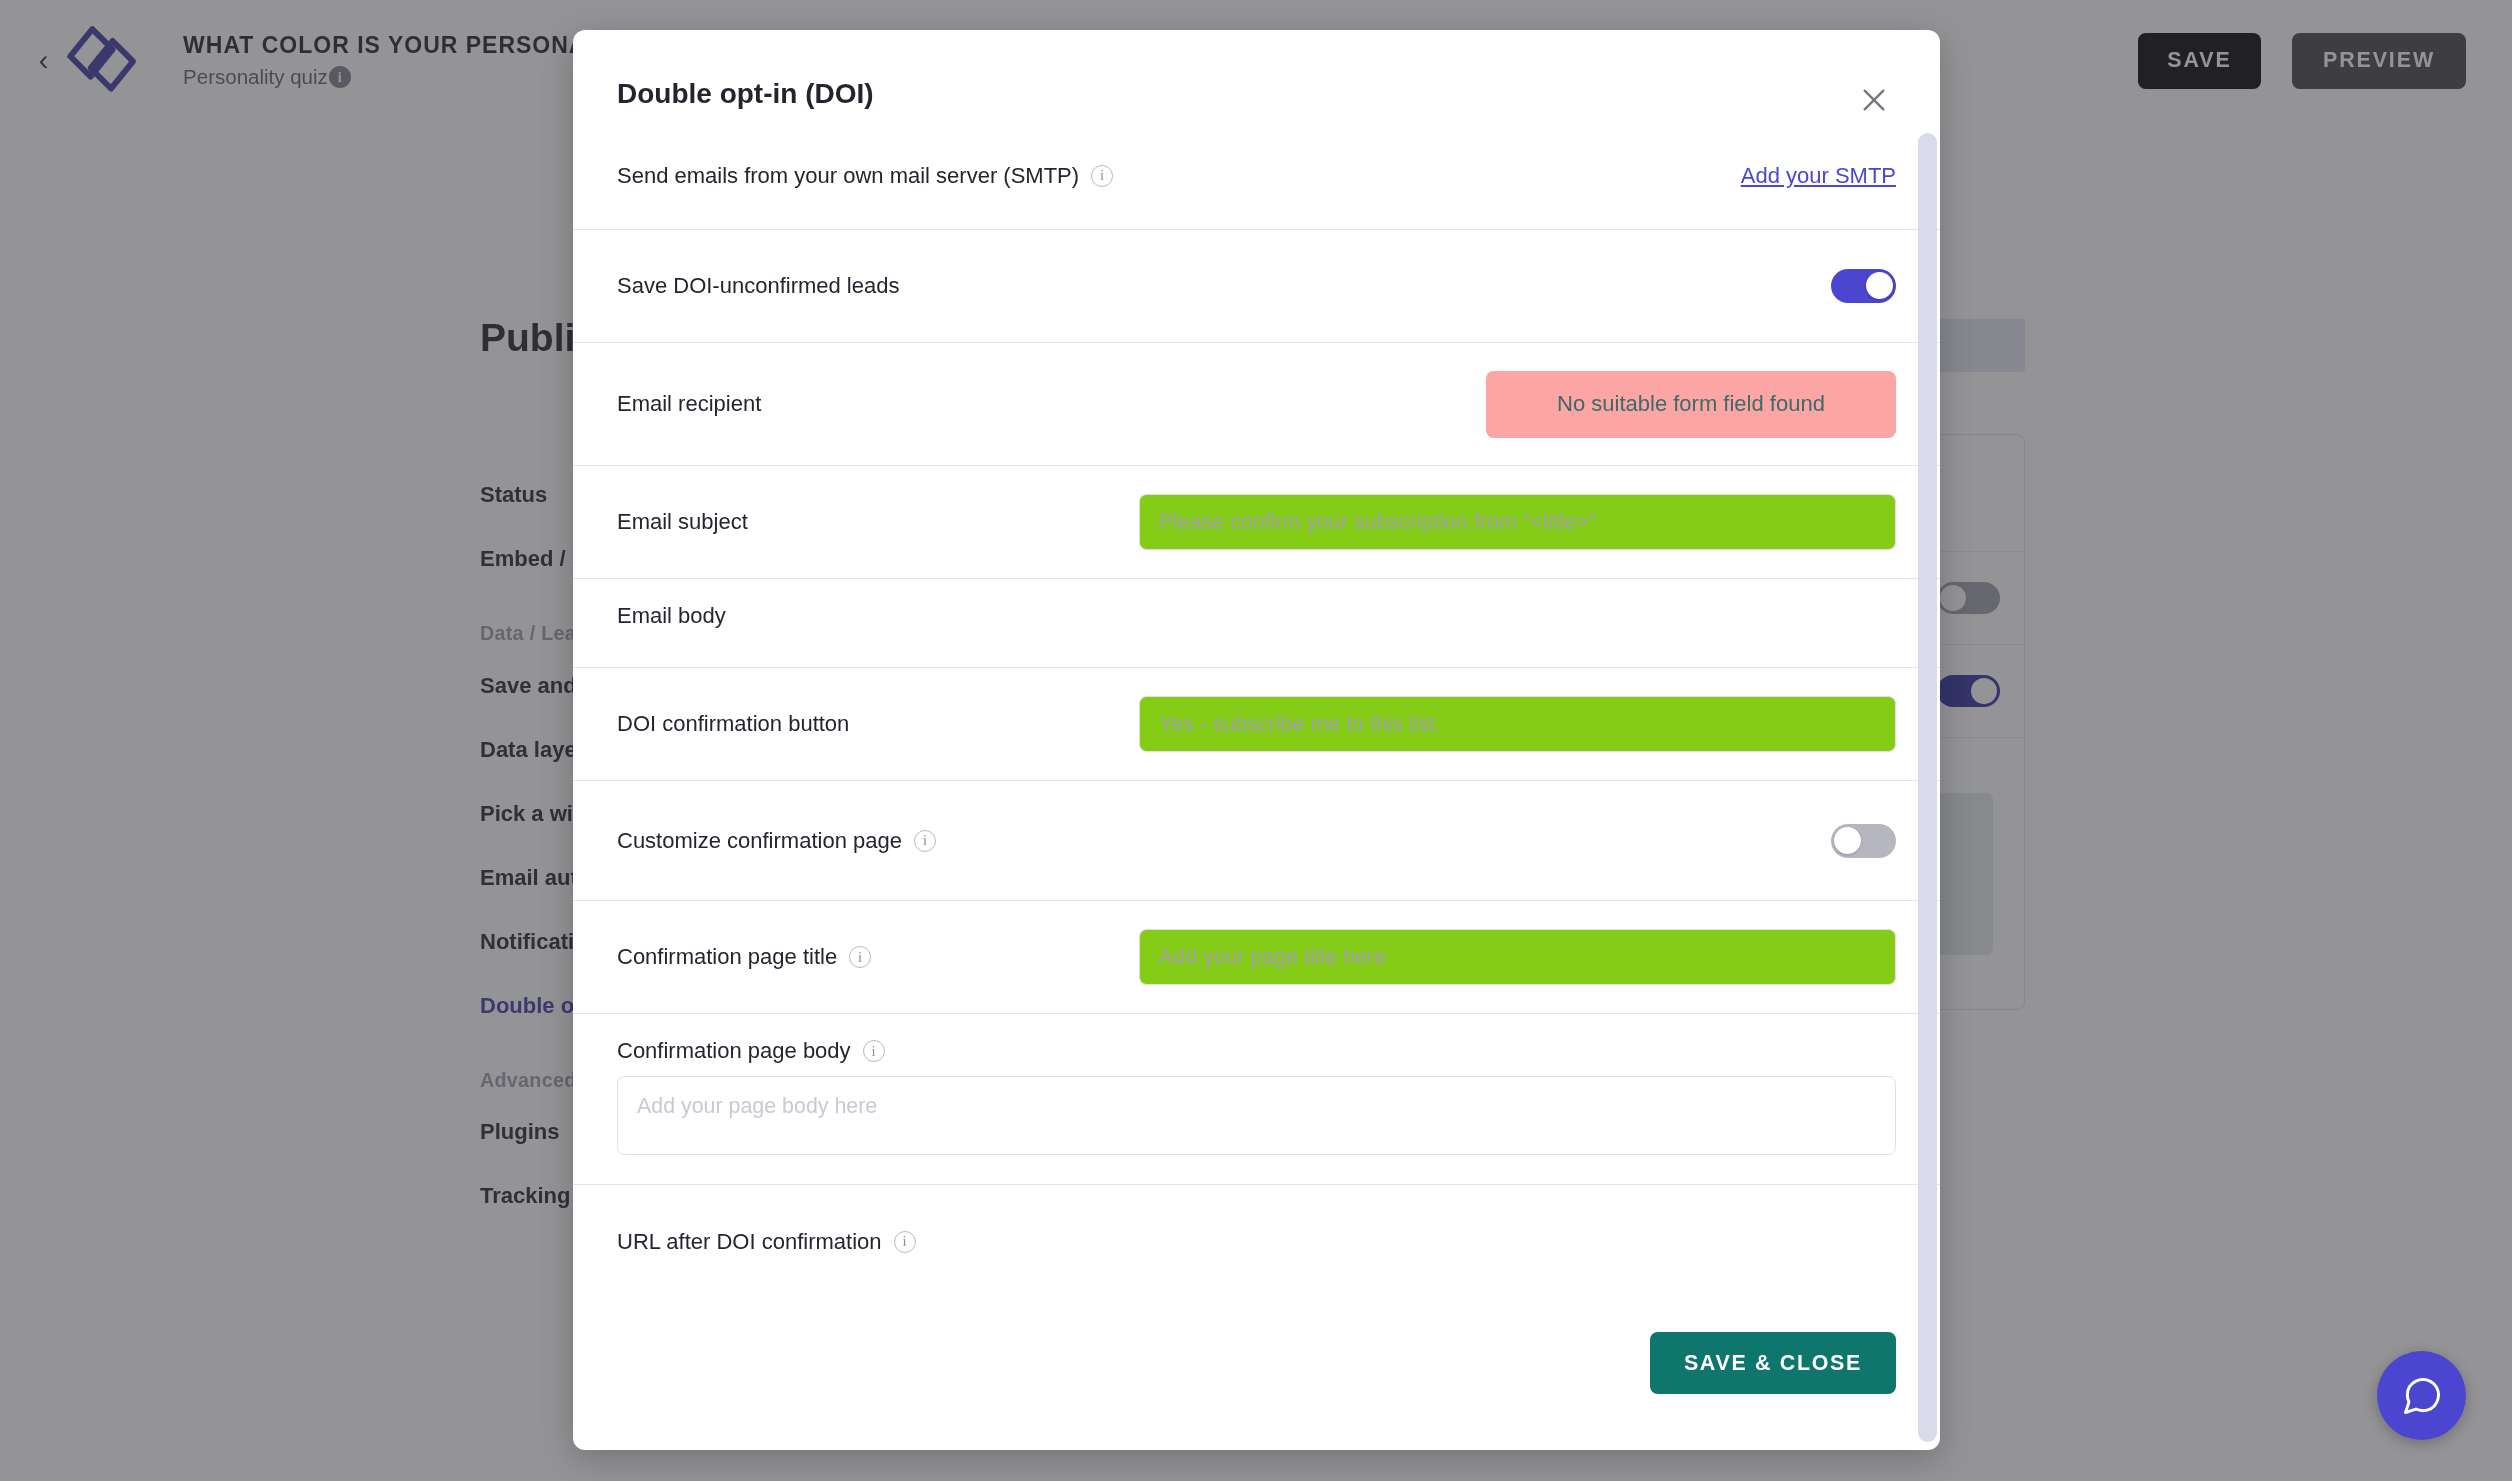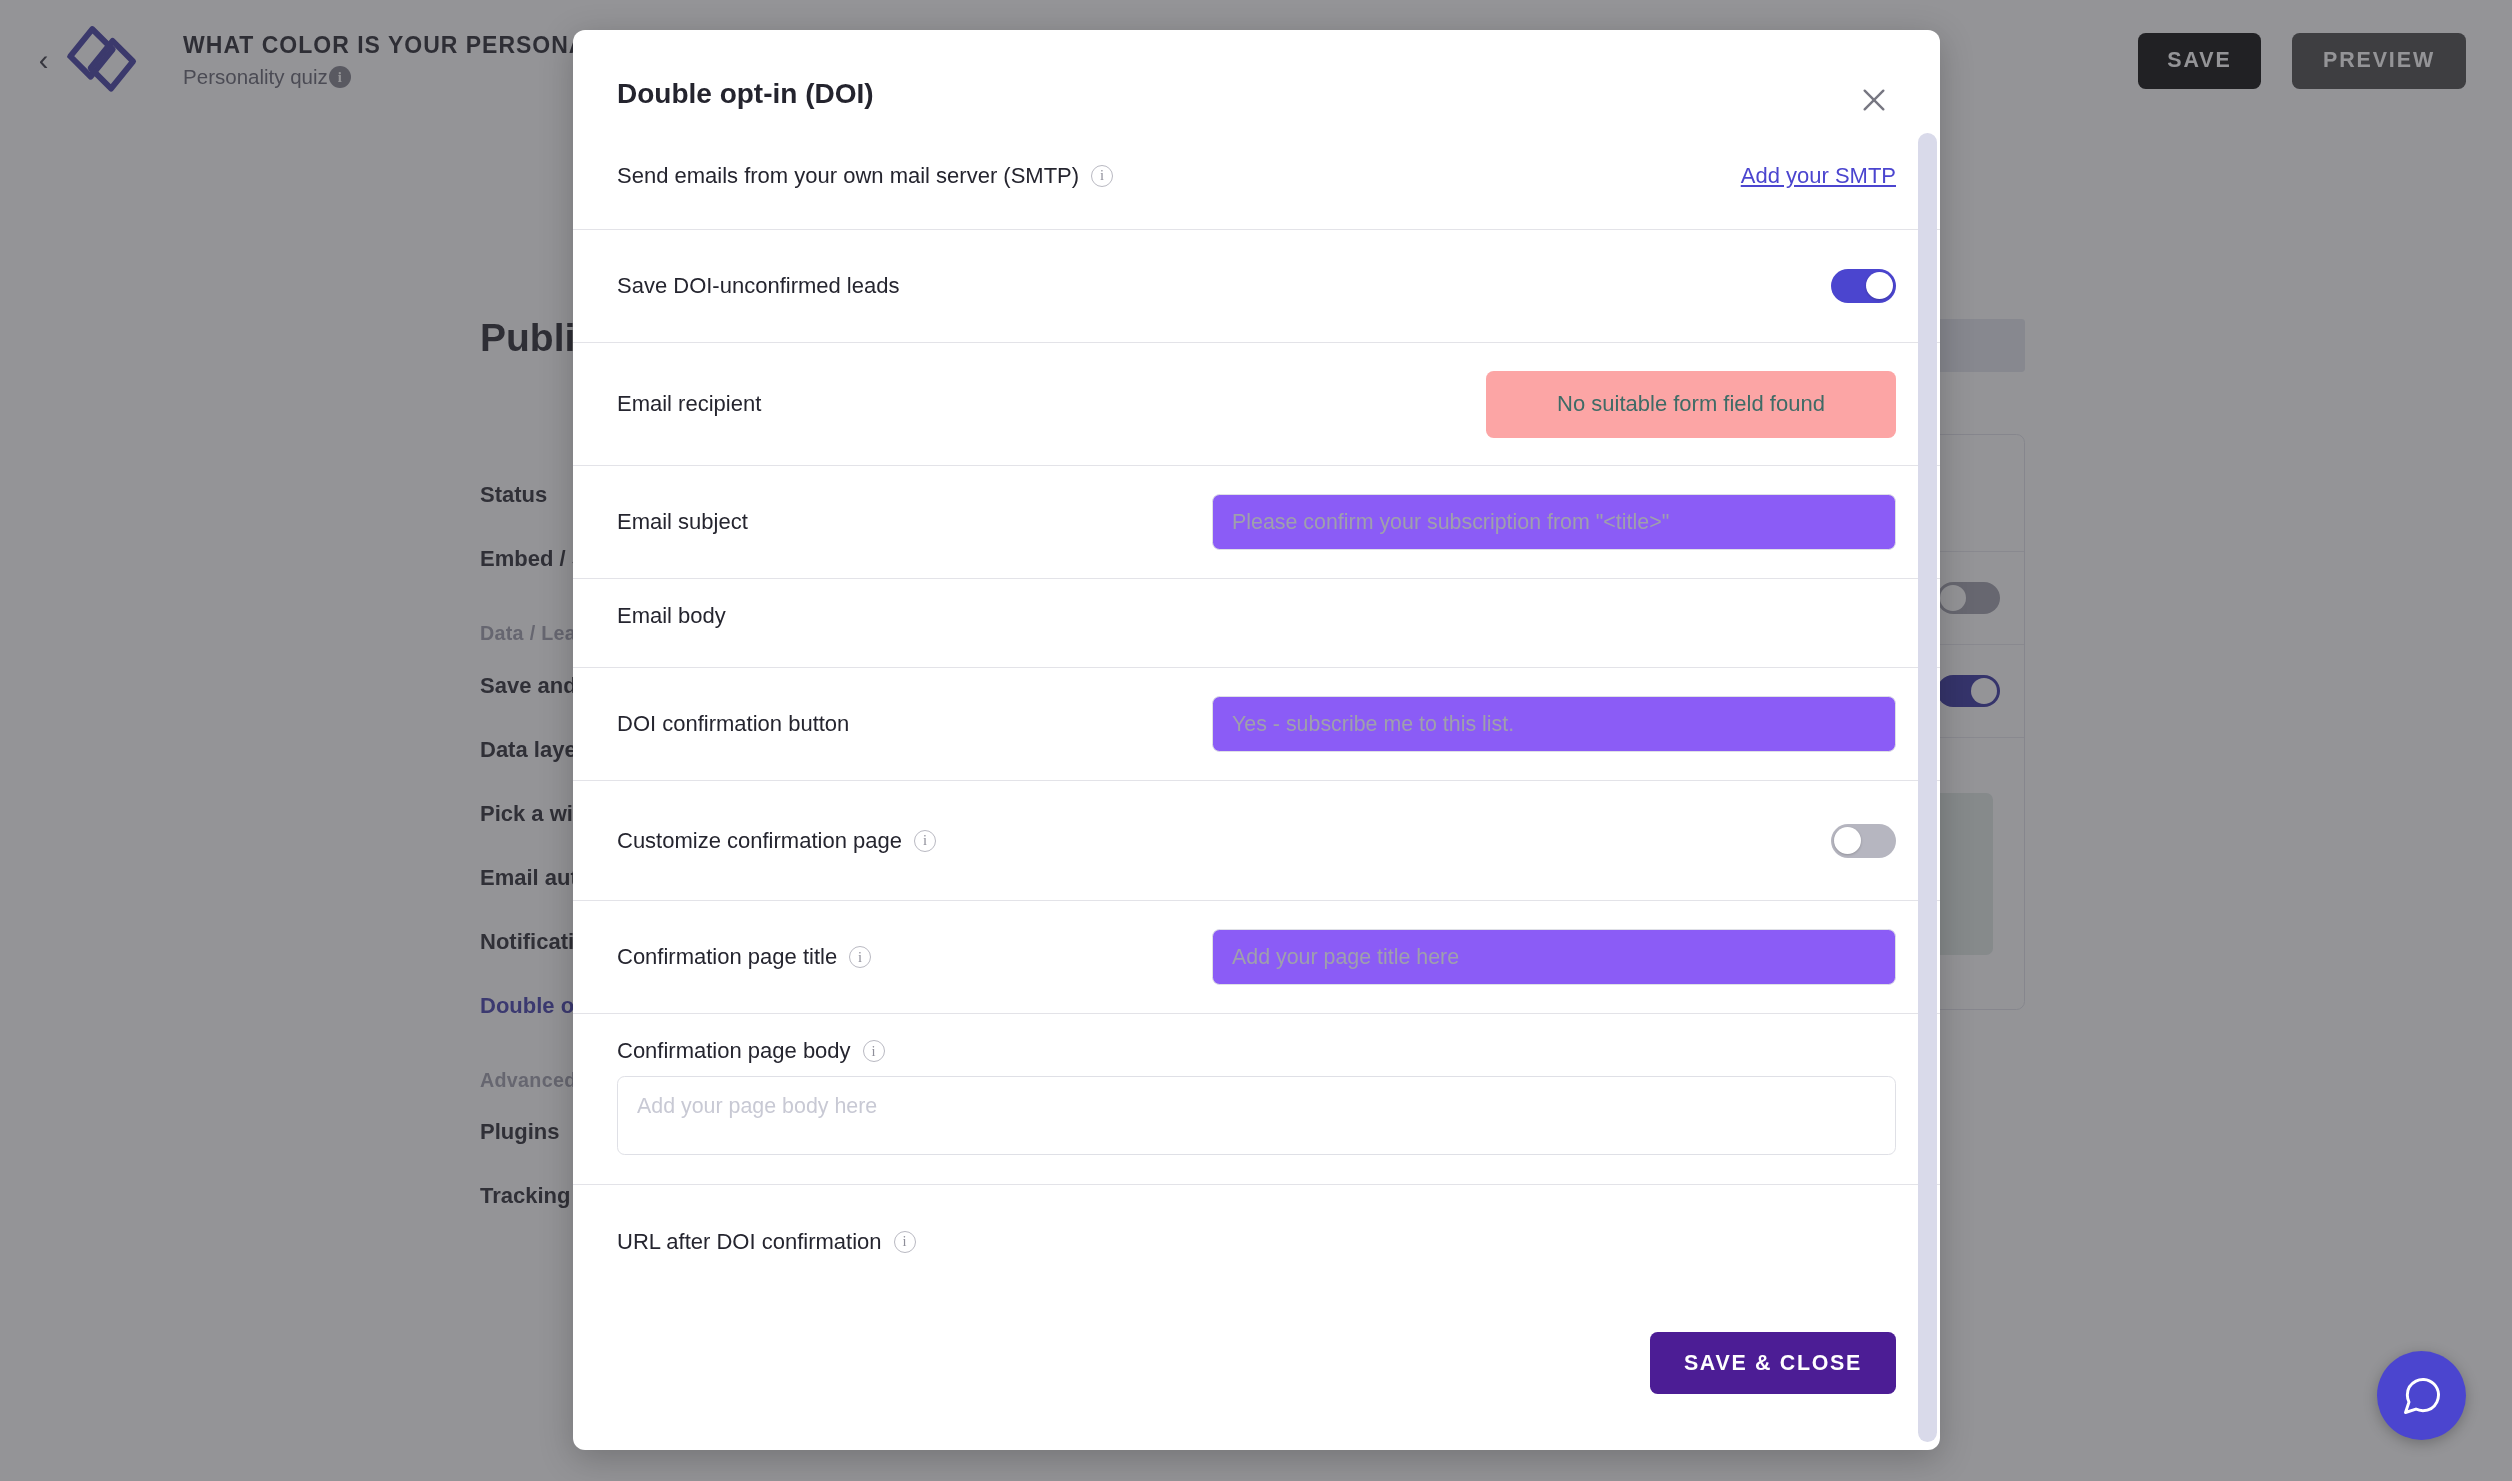--- a/index.html
+++ b/index.html
@@ -165,22 +165,22 @@
   .switch.on { background: #4b45cf; }
   .switch.on::after { left: auto; right: 3.4px; }
 
   .badge-green {
     background: #fca5a5; color: #3f6b66; border-radius: 7.7px;
     padding: 20.5px 27px; font-size: 22px; min-width: 410px;
     text-align: center;
   }
 
   .txt-input {
-    width: 684px; height: 56px; border: 0.9px solid #dfe0e6; border-radius: 7.7px;
-    background: #8b5cf6; padding: 0 19px; font-size: 21.4px; color: #2c2c36;
+    width: 757px; height: 56px; border: 0.9px solid #dfe0e6; border-radius: 7.7px;
+    background: #84cc16; padding: 0 19px; font-size: 21.4px; color: #2c2c36;
     font-family: "Liberation Sans", sans-serif; outline: none;
   }
   .txt-input::placeholder { color: #9fa0ac; }
 
   .row-stacked {
     display: block; padding: 24px 44px 26px 44px;
     border-bottom: 0.9px solid #e3e3e8; position: relative;
   }
   .stacked-label {
     font-size: 22px; color: #25252f; display: flex; align-items: center; gap: 12px;
@@ -194,21 +194,21 @@
   }
   .txt-area::placeholder { color: #c8c9d4; }
   .txt-area.tall { height: 82px; }
   .txt-area.tall::placeholder { color: #b9bac6; }
 
   .modal-footer {
     padding: 34px 44px 36px; display: flex; justify-content: flex-end;
     background: #fff;
   }
   .btn-save-close {
-    background: #4c1d95; color: #fff; border: none; border-radius: 7.7px;
+    background: #0f766e; color: #fff; border: none; border-radius: 7.7px;
     height: 62px; padding: 0 34px; font-size: 21.4px; font-weight: 700;
     letter-spacing: 1.7px; cursor: pointer;
     font-family: "Liberation Sans", sans-serif;
   }
 
   .modal-scrollbar {
     position: absolute; right: 3.4px; top: 103px; width: 19px; bottom: 8.5px;
     background: #d9daea; border-radius: 9.4px;
   }
 </style>

